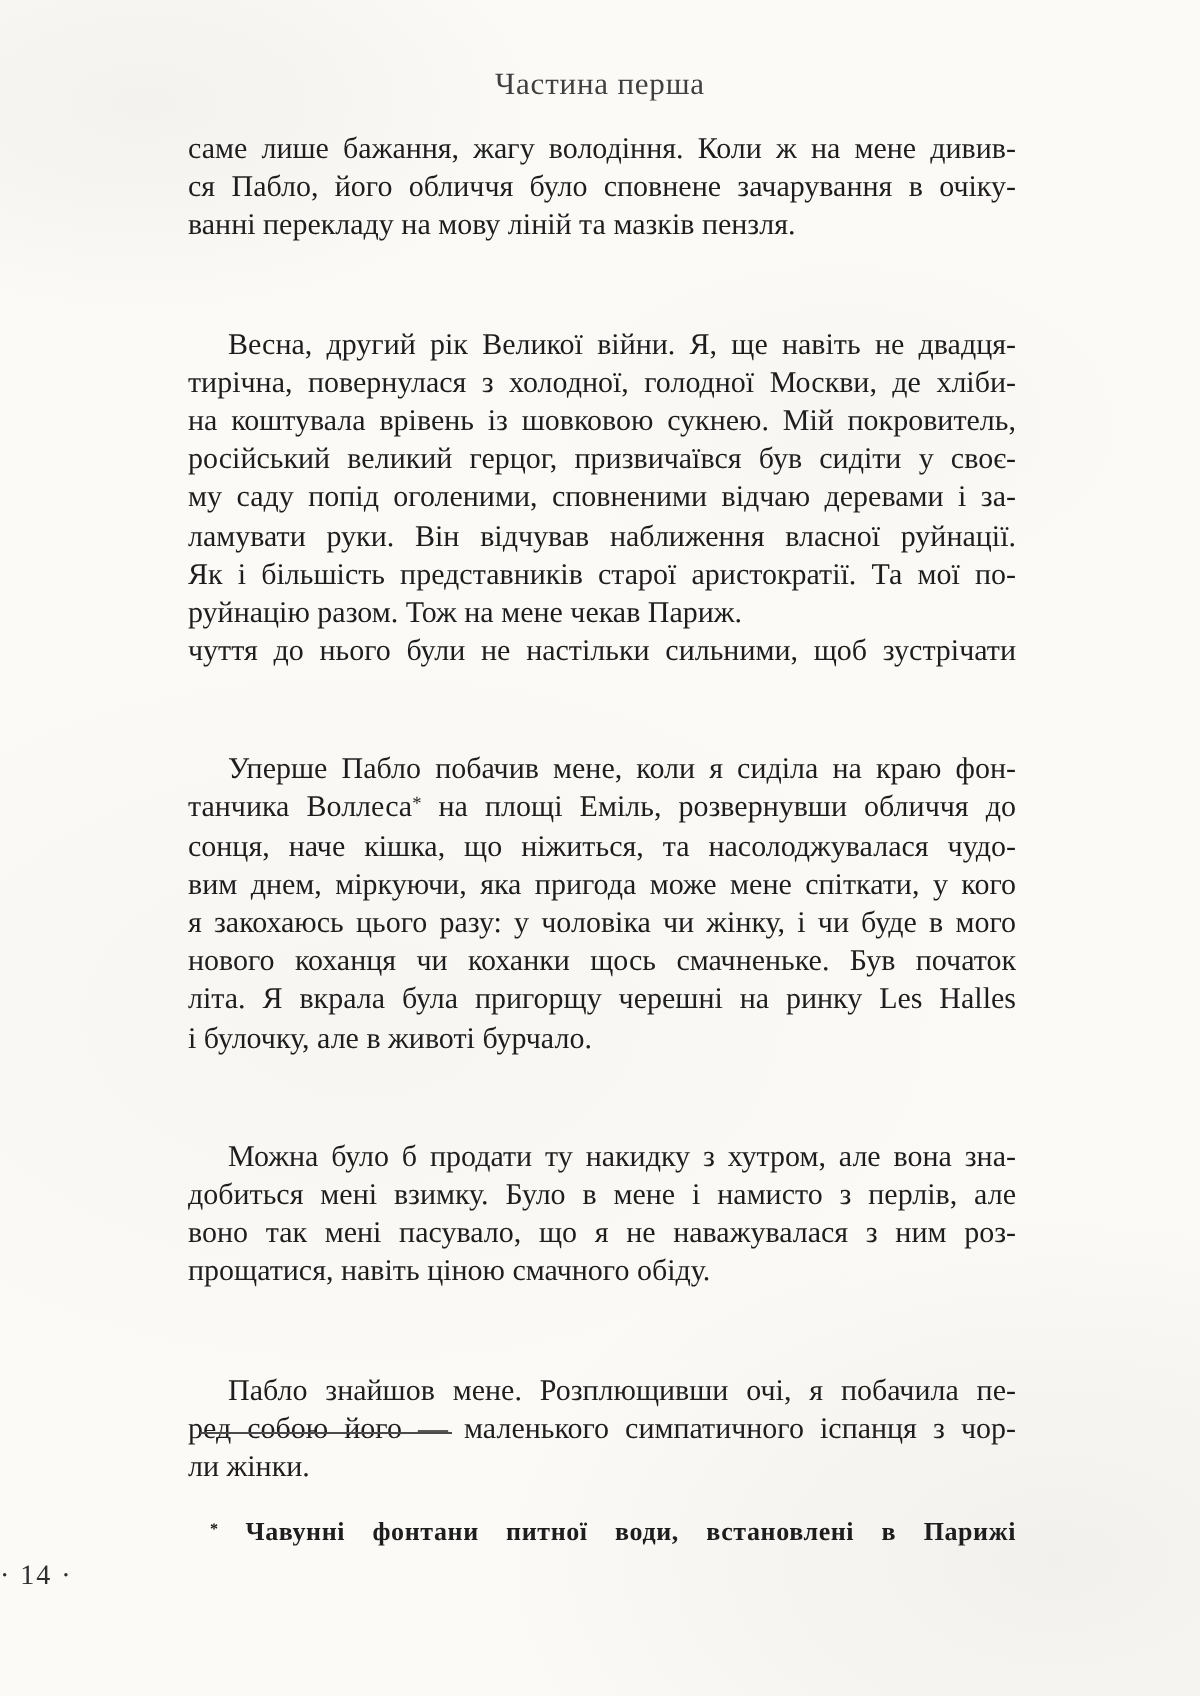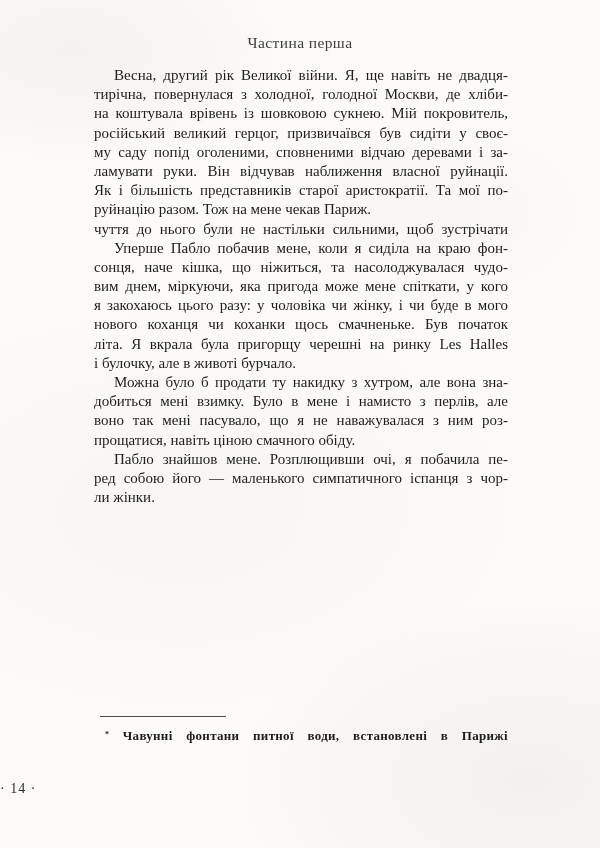--- a/index.html
+++ b/index.html
@@ -34,21 +34,21 @@
   }
   .line {
     height: 19.2px;
     line-height: 19.2px;
     text-align: justify;
     text-align-last: justify;
     overflow: hidden;
     white-space: normal;
   }
   .line.last { text-align-last: left; }
-  .line.indent { text-indent: 20px; }
+  .line.indent { text-indent: 20px; margin-top: 40px; }
   sup.star {
     font-size: 62%;
     line-height: 0;
     vertical-align: 0.38em;
     letter-spacing: 0;
   }
   .footnote {
     position: absolute;
     top: 716px; left: 94px; width: 414px;
     font-size: 13px;
@@ -76,32 +76,38 @@
 </style>
 </head>
 <body>
 
 <div class="page">
 
   <div class="running-head">Частина перша</div>
 
   <div class="body-text">
       <div>
+        <div class="line">саме лише бажання, жагу володіння. Коли ж на мене дивив-</div>
+        <div class="line">ся Пабло, його обличчя було сповнене зачарування в очіку-</div>
+        <div class="line last">ванні перекладу на мову ліній та мазків пензля.</div>
+      </div>
+      <div>
         <div class="line indent">Весна, другий рік Великої війни. Я, ще навіть не двадця-</div>
         <div class="line">тирічна, повернулася з холодної, голодної Москви, де хліби-</div>
         <div class="line">на коштувала врівень із шовковою сукнею. Мій покровитель,</div>
         <div class="line">російський великий герцог, призвичаївся був сидіти у своє-</div>
         <div class="line">му саду попід оголеними, сповненими відчаю деревами і за-</div>
         <div class="line">ламувати руки. Він відчував наближення власної руйнації.</div>
         <div class="line">Як і більшість представників старої аристократії. Та мої по-</div>
         <div class="line last">руйнацію разом. Тож на мене чекав Париж.</div>
         <div class="line">чуття до нього були не настільки сильними, щоб зустрічати</div>
       </div>
       <div>
         <div class="line indent">Уперше Пабло побачив мене, коли я сиділа на краю фон-</div>
+        <div class="line">танчика Воллеса<sup class="star">*</sup> на площі Еміль, розвернувши обличчя до</div>
         <div class="line">сонця, наче кішка, що ніжиться, та насолоджувалася чудо-</div>
         <div class="line">вим днем, міркуючи, яка пригода може мене спіткати, у кого</div>
         <div class="line">я закохаюсь цього разу: у чоловіка чи жінку, і чи буде в мого</div>
         <div class="line">нового коханця чи коханки щось смачненьке. Був початок</div>
         <div class="line">літа. Я вкрала була пригорщу черешні на ринку Les Halles</div>
         <div class="line last">і булочку, але в животі бурчало.</div>
       </div>
       <div>
         <div class="line indent">Можна було б продати ту накидку з хутром, але вона зна-</div>
         <div class="line">добиться мені взимку. Було в мене і намисто з перлів, але</div>

